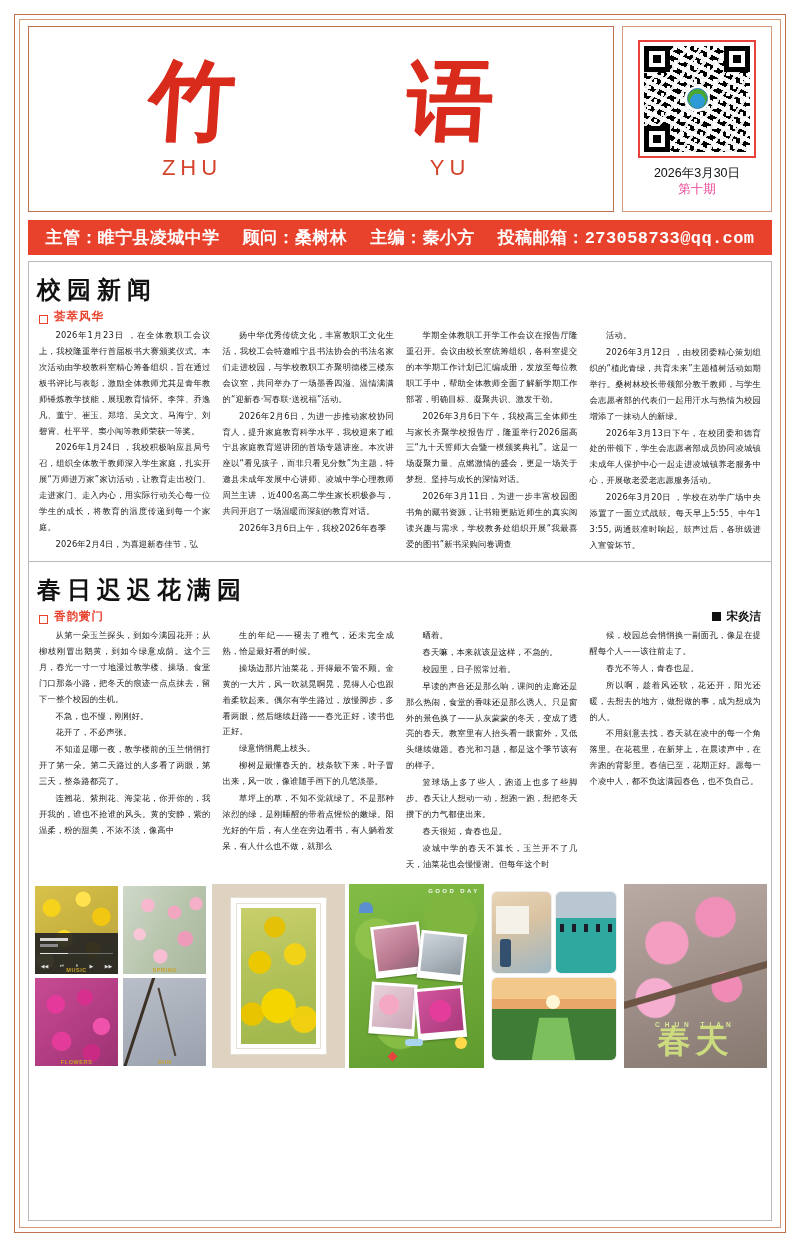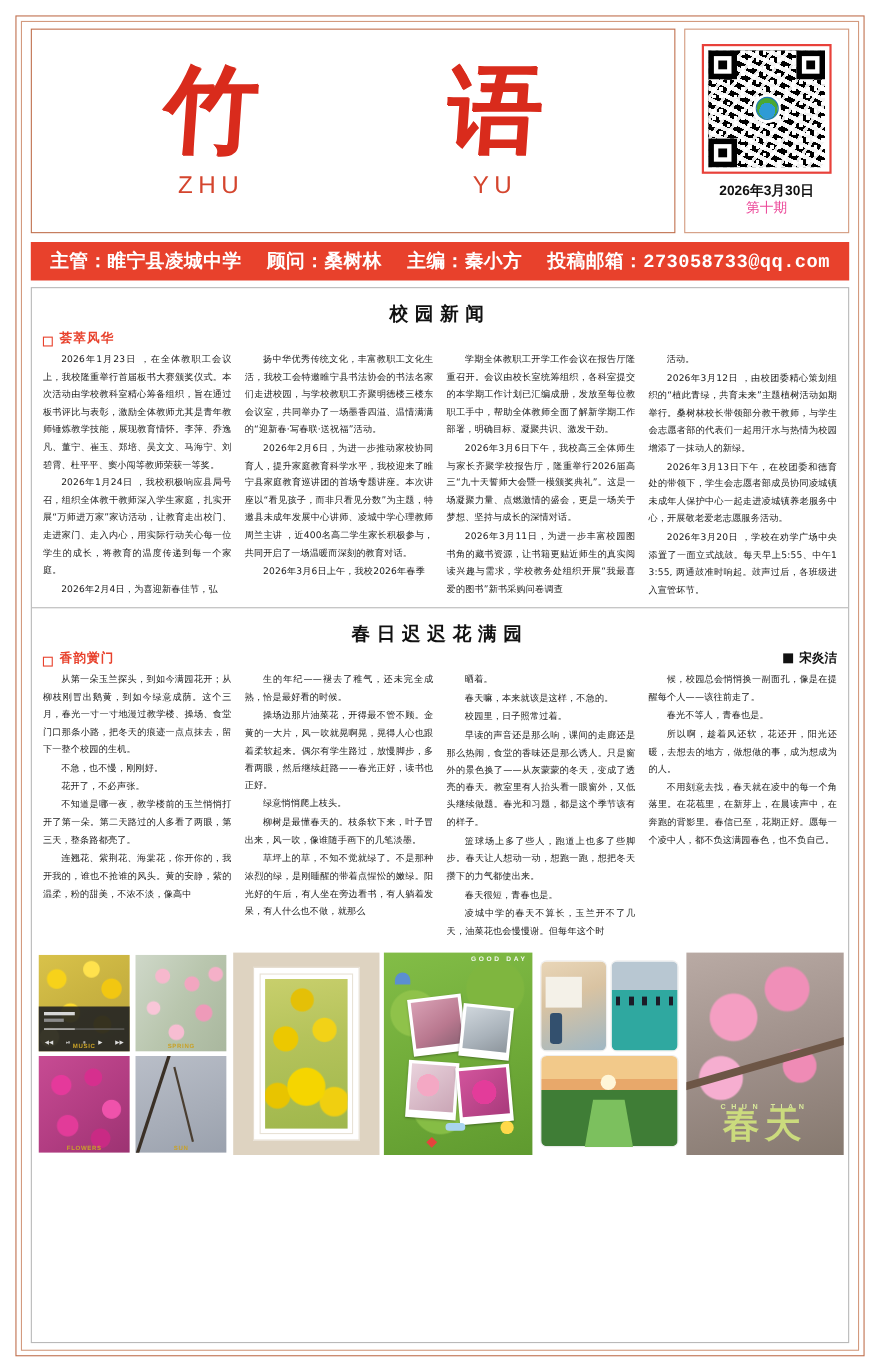--- a/index.html
+++ b/index.html
@@ -131,21 +131,21 @@
     display:flex; align-items:center; justify-content:center;
   }
   .qr-logo-inner {
     width: 21px; height: 21px; border-radius: 50%;
     background: radial-gradient(circle at 50% 62%, #2e9bd6 0 48%, #4aa832 48% 100%);
     border: 1.5px solid #1f7ab0;
   }
   .issue-date {
     margin-top: 7px;
     font-family: "Liberation Sans", sans-serif;
-    font-size: 12.5px; font-weight: 700; color: #111;
+    font-size: 12.5px; font-weight: 400; color: #111;
     text-align: center; line-height: 1.35;
   }
   .issue-no {
     font-family: "Liberation Sans", sans-serif;
     font-size: 12.5px; font-weight: 400; color: #ec4899;
     text-align: center;
   }
 
   
   .staffbar {
@@ -168,24 +168,24 @@
     margin: 6px 8px 6px 8px;
     border: 1px solid #b9b9b9;
     flex: 1 1 auto;
     display: flex; flex-direction: column;
     background: #fff;
     overflow: hidden;
   }
 
   .section { padding: 6px 8px 0 8px; }
   .section-title {
-    text-align: center;
+    text-align: left;
     font-family: "DejaVu Sans", "Liberation Sans", sans-serif;
     font-weight: 700;
-    font-size: 17px;
+    font-size: 24px;
     letter-spacing: 6px;
     color: #111;
     padding: 6px 0 2px 0;
   }
   .kicker-row { display: flex; align-items: center; justify-content: space-between; padding: 1px 2px 2px 2px; }
   .kicker {
     color: #e8412c;
     font-size: 11.5px;
     font-family: "DejaVu Sans", "Liberation Sans", sans-serif;
     font-weight: 700;

